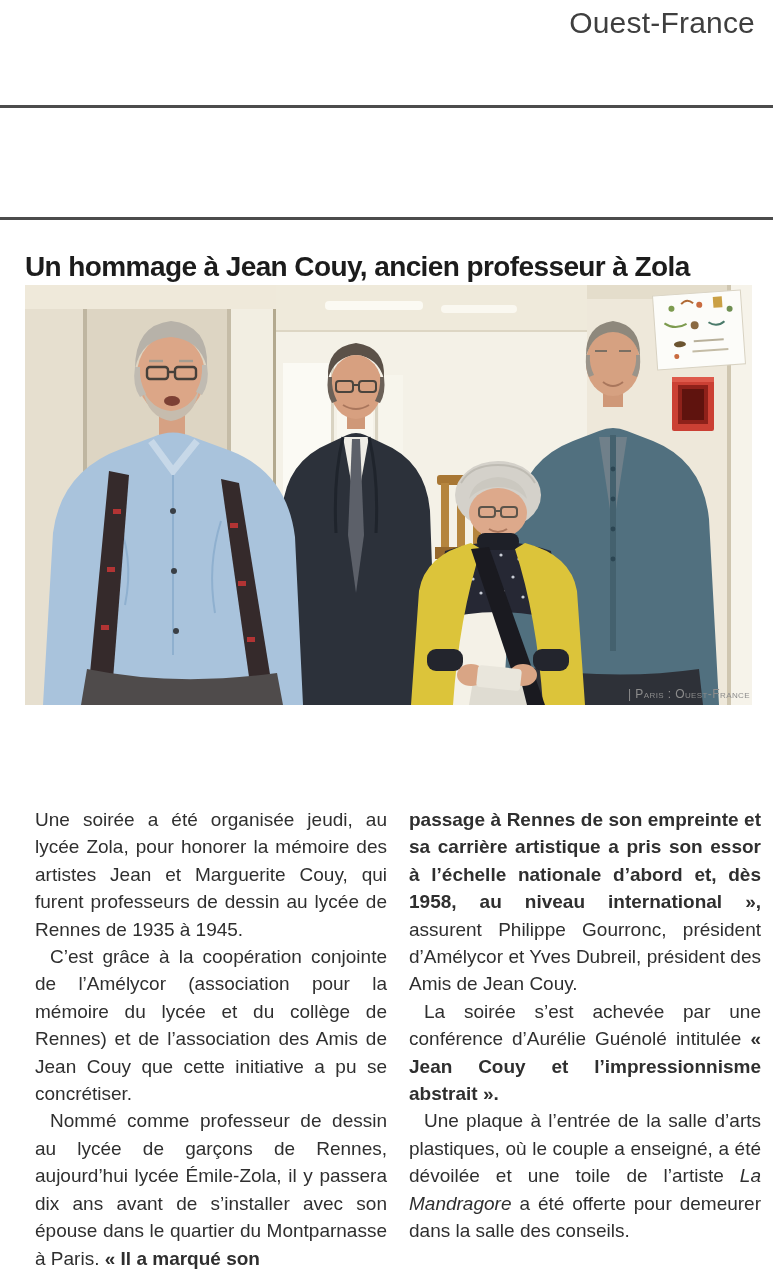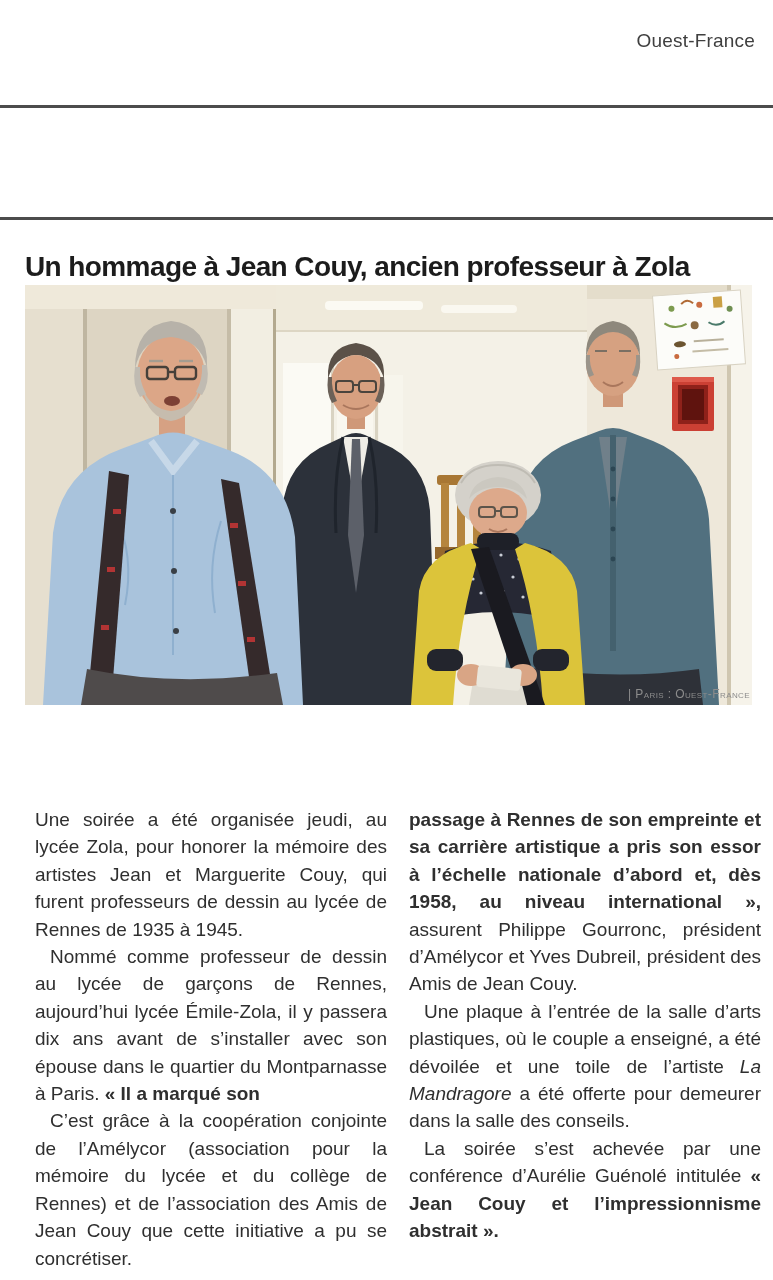--- a/index.html
+++ b/index.html
@@ -1,19 +1,19 @@
 <!DOCTYPE html>
 <html lang="fr"><head>
 <meta charset="utf-8">
 <style>
   html,body{margin:0;padding:0;background:#ffffff;}
   body{width:773px;height:1280px;font-family:"Liberation Sans","DejaVu Sans",sans-serif;-webkit-font-smoothing:antialiased;}
   .page{position:relative;width:773px;height:1280px;background:#fff;overflow:hidden;}
 
-  .masthead{position:absolute;top:28px;right:18px;text-align:left;color:#3f3f3f;font-size:19px;line-height:26px;letter-spacing:.2px;}
+  .masthead{position:absolute;top:10px;right:18px;text-align:left;color:#3f3f3f;font-size:30px;line-height:26px;letter-spacing:.2px;}
   .rule{position:absolute;left:0;width:773px;height:3px;background:#4c4c4c;}
   .rule-top{top:105px;}
   .rule-mid{top:217px;}
 
   .headline{position:absolute;top:231px;left:25px;width:727px;font-size:28px;font-weight:bold;color:#1c1c1c;letter-spacing:-.6px;line-height:34px;}
 
   .photo{position:absolute;top:285px;left:25px;width:727px;height:420px;overflow:hidden;background:#e9e3d4;}
   .photo svg{display:block;}
 
   .caption{position:absolute;top:711px;left:25px;width:727px;font-style:italic;font-size:19px;line-height:27.5px;color:#2a2a2a;}
@@ -231,23 +231,23 @@
     </svg>
   </div>
 
   <div class="caption">
     <span class="credit">| Paris : Ouest-France</span>
   </div>
 
   <div class="columns">
     <div class="col">
         <p class=""><span>Une soirée a été organisée jeudi, au lycée Zola, pour honorer la mémoire des artistes Jean et Marguerite Couy, qui furent professeurs de dessin au lycée de Rennes de 1935 à 1945.</span></p>
+        <p class="indent"><span>C’est grâce à la coopération conjointe de l’Amélycor (association pour la mémoire du lycée et du collège de Rennes) et de l’association des Amis de Jean Couy que cette initiative a pu se concrétiser.</span></p>
         <p class="indent"><span>Nommé comme professeur de dessin au lycée de garçons de Rennes, aujourd’hui lycée Émile-Zola, il y passera dix ans avant de s’installer avec son épouse dans le quartier du Montparnasse à Paris. </span><span class="b">« Il a marqué son</span></p>
-        <p class="indent"><span>C’est grâce à la coopération conjointe de l’Amélycor (association pour la mémoire du lycée et du collège de Rennes) et de l’association des Amis de Jean Couy que cette initiative a pu se concrétiser.</span></p>
       </div>
     <div class="col">
         <p class=""><span class="b">passage à Rennes de son empreinte et sa carrière artistique a pris son essor à l’échelle nationale d’abord et, dès 1958, au niveau international »,</span><span> assurent Philippe Gourronc, président d’Amélycor et Yves Dubreil, président des Amis de Jean Couy.</span></p>
+        <p class="indent"><span>La soirée s’est achevée par une conférence d’Aurélie Guénolé intitulée </span><span class="b">« Jean Couy et l’impressionnisme abstrait ».</span></p>
         <p class="indent"><span>Une plaque à l’entrée de la salle d’arts plastiques, où le couple a enseigné, a été dévoilée et une toile de l’artiste </span><span class="i">La Mandragore</span><span> a été offerte pour demeurer dans la salle des conseils.</span></p>
-        <p class="indent"><span>La soirée s’est achevée par une conférence d’Aurélie Guénolé intitulée </span><span class="b">« Jean Couy et l’impressionnisme abstrait ».</span></p>
       </div>
   </div>
 
 </div>
 
 </body></html>

